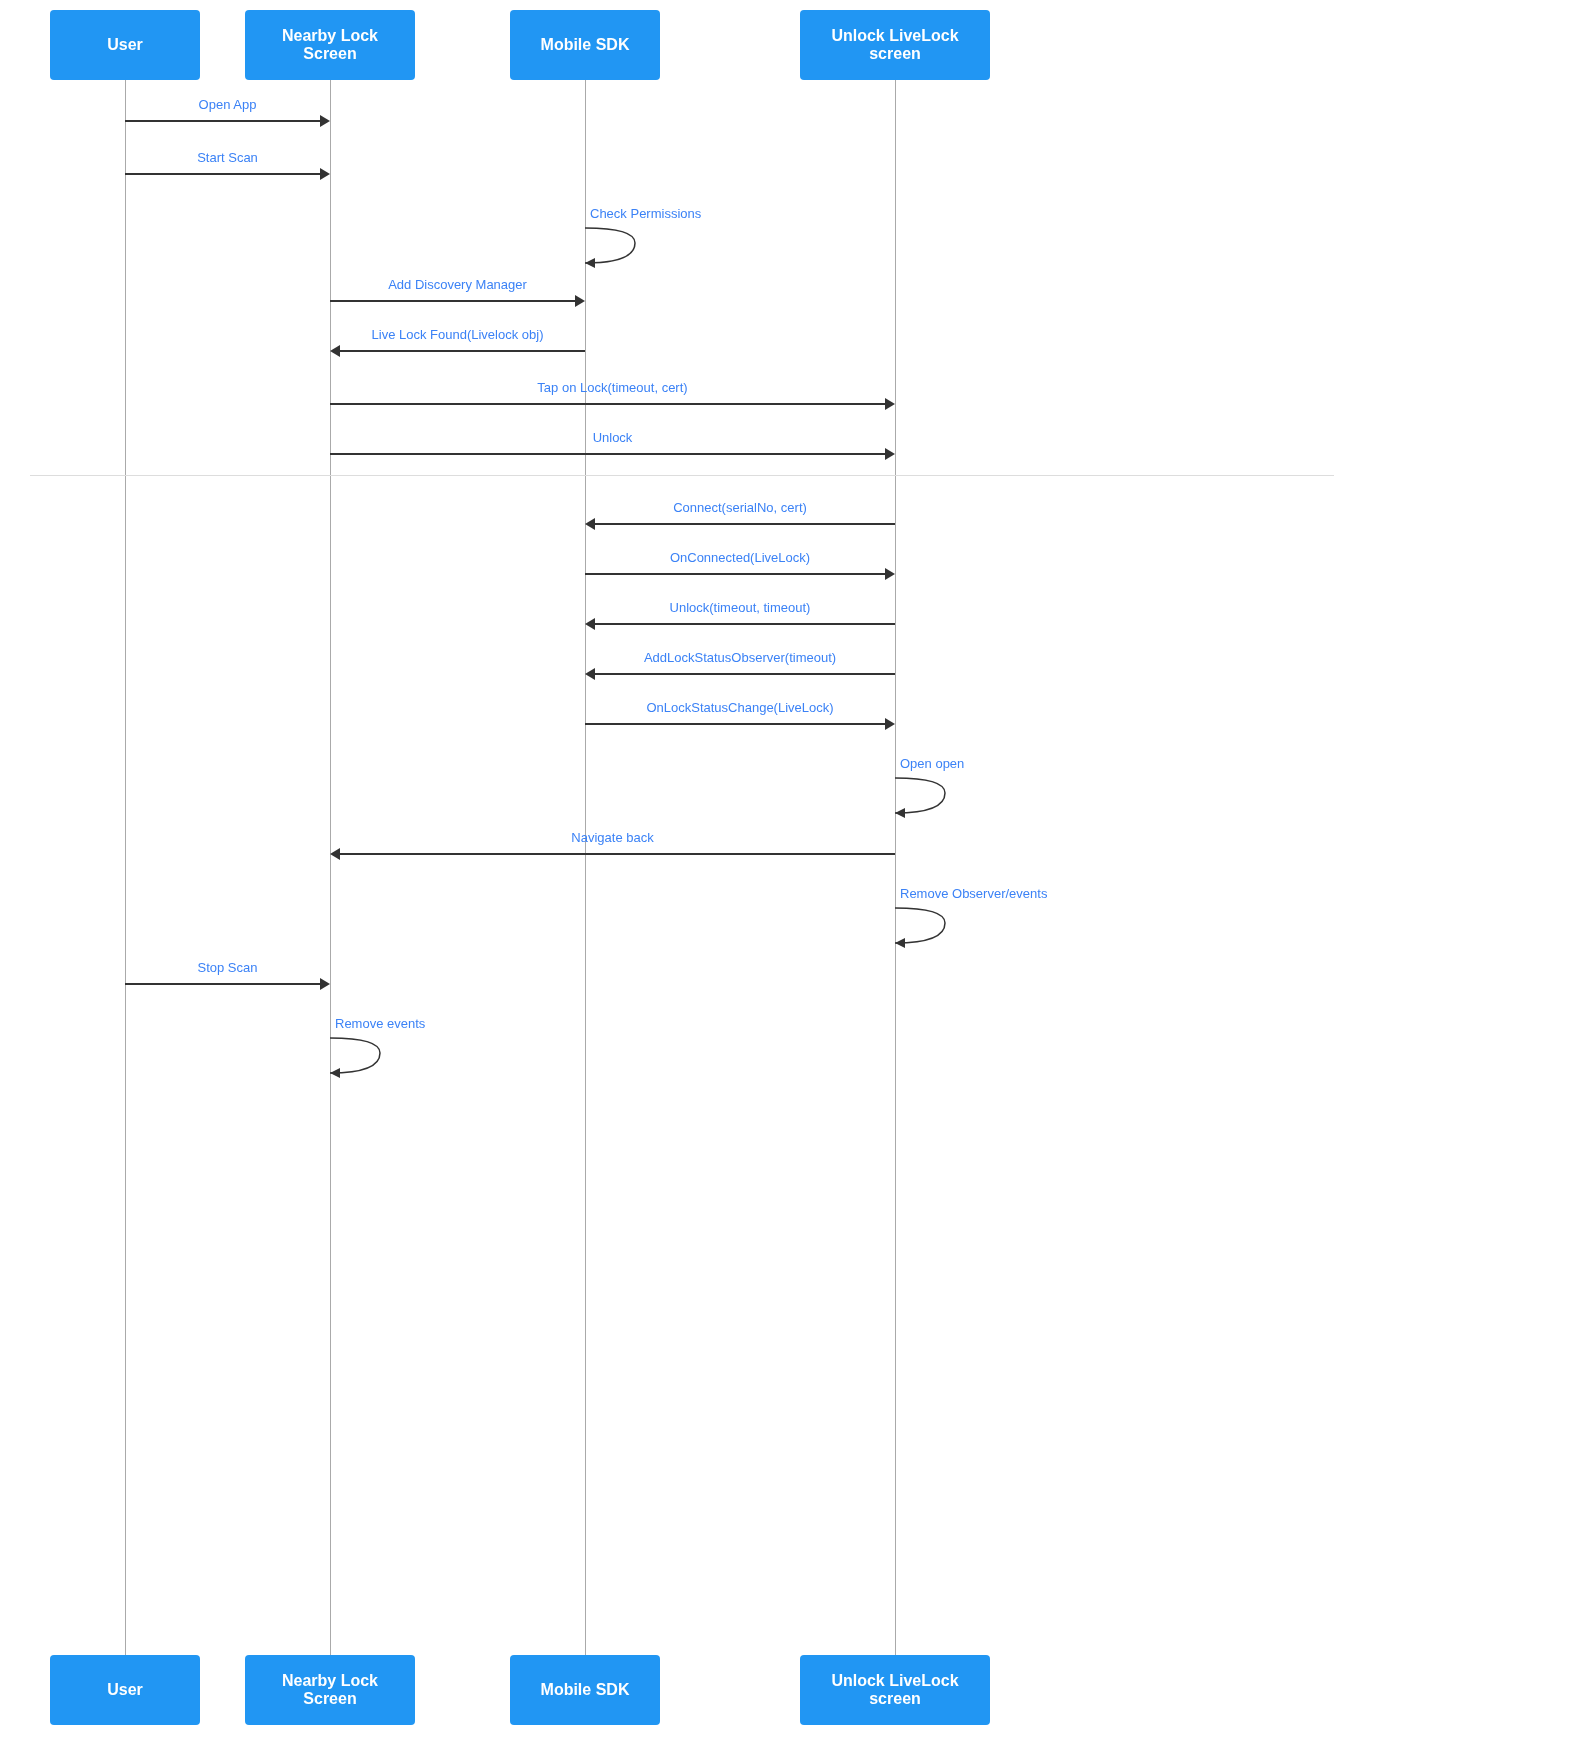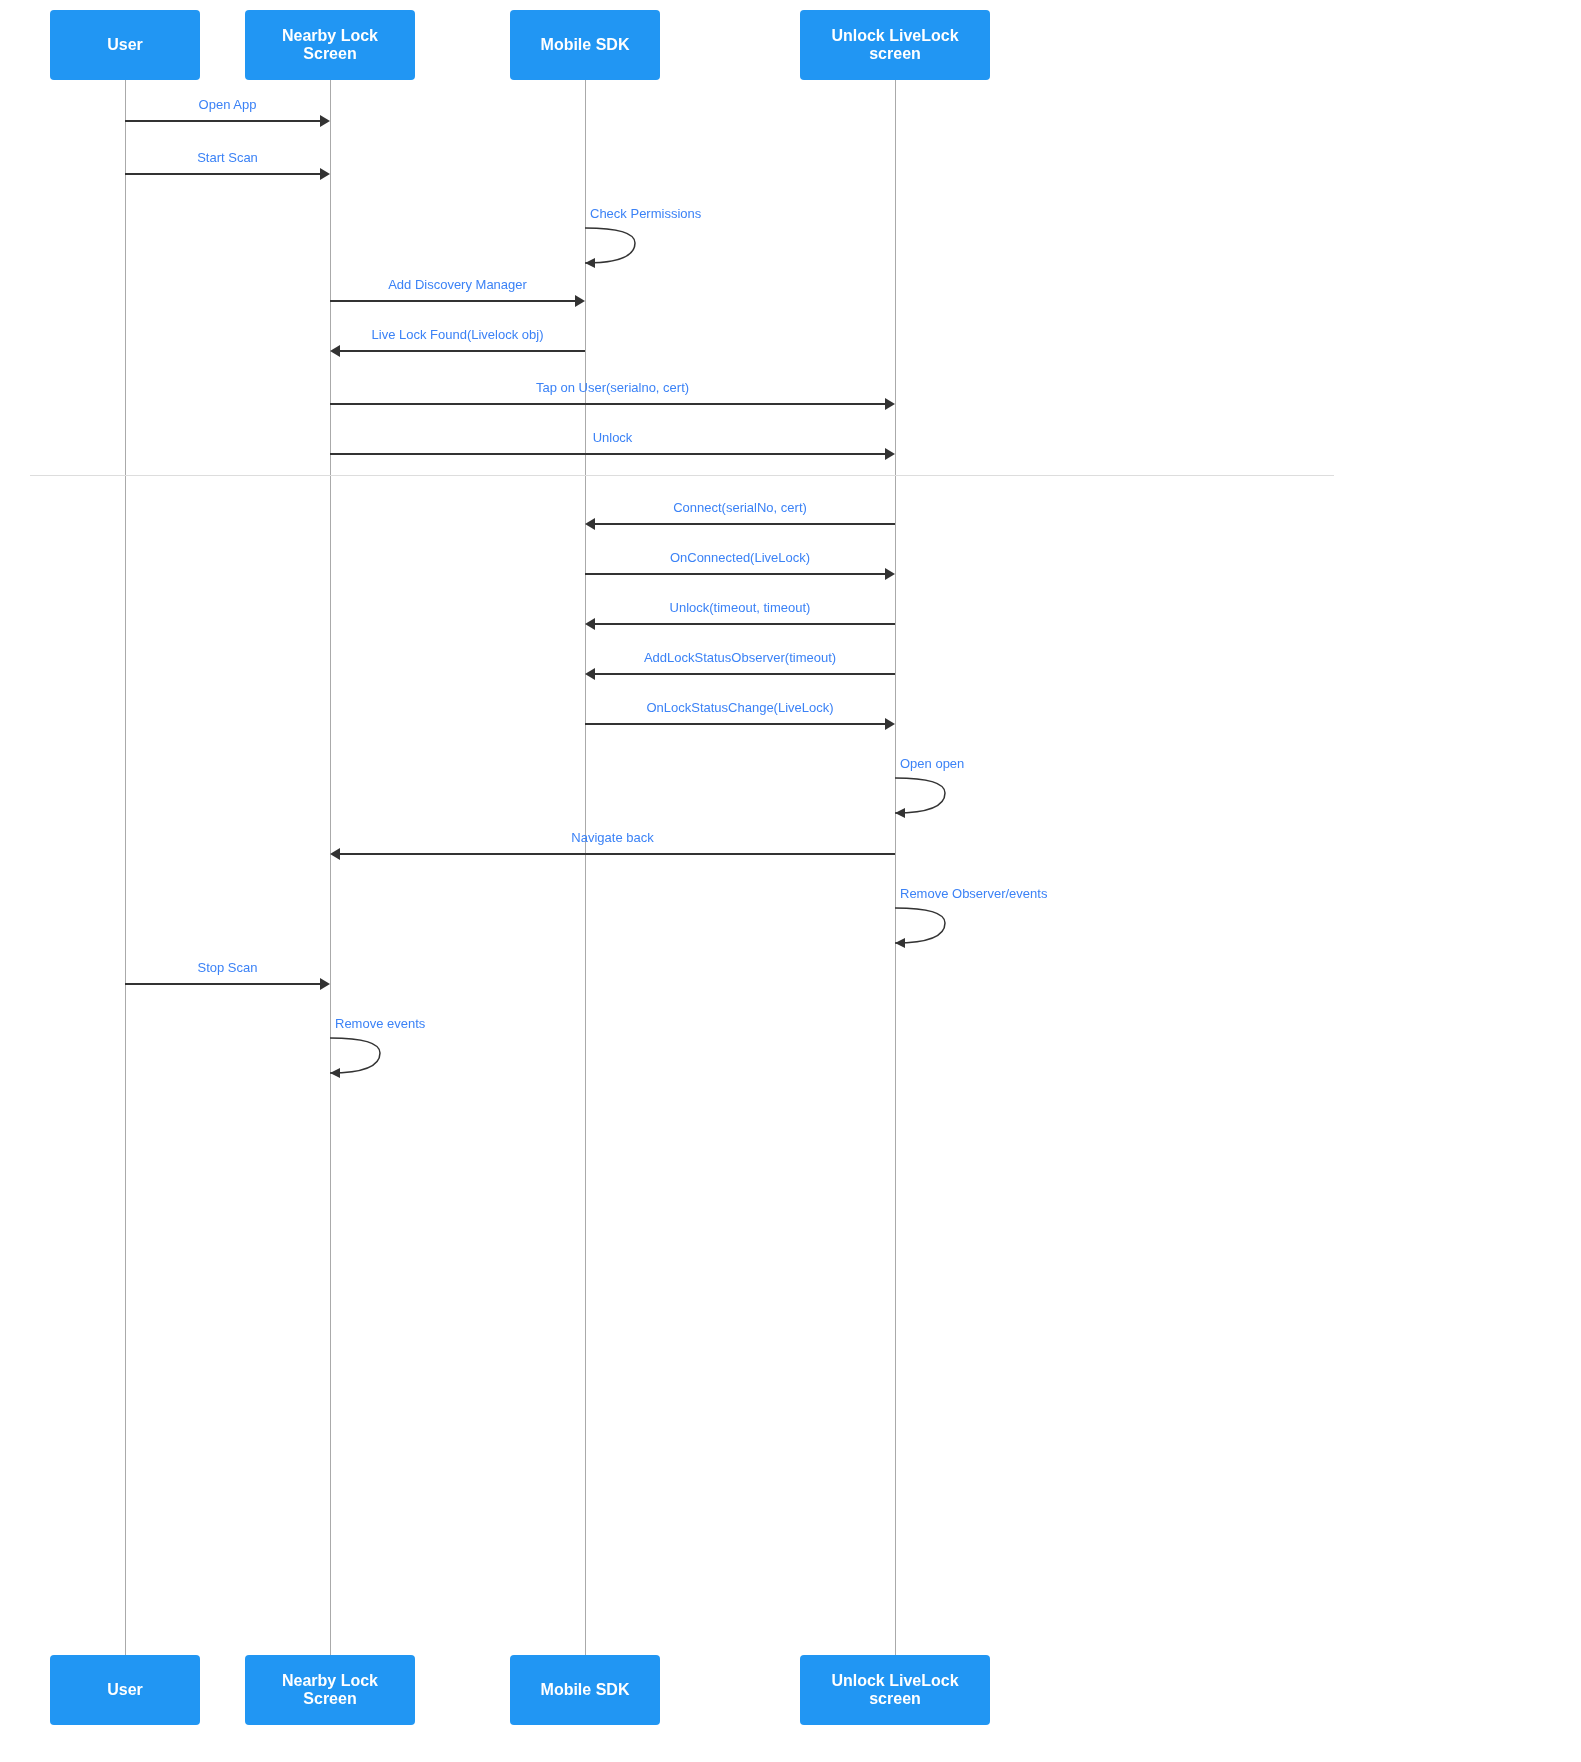--- a/index.html
+++ b/index.html
@@ -123,21 +123,21 @@
     <div class="arrow-label" style="left: 457.5px; top: 277px; transform: translateX(-50%);">Add Discovery Manager</div>
     <div class="arrow" style="position: absolute; left: 330px; top: 345px; width: 255px; height: 12px; display: flex; align-items: center;">
       <div class="arrow-head-left"></div>
       <div class="arrow-line" style="height: 1.5px; background: rgb(51, 51, 51); flex: 1 1 0%;"></div>
     </div>
     <div class="arrow-label" style="left: 457.5px; top: 327px; transform: translateX(-50%);">Live Lock Found(Livelock obj)</div>
     <div class="arrow" style="position: absolute; left: 330px; top: 398px; width: 565px; height: 12px; display: flex; align-items: center;">
       <div class="arrow-line" style="height: 1.5px; background: rgb(51, 51, 51); flex: 1 1 0%;"></div>
       <div class="arrow-head-right"></div>
     </div>
-    <div class="arrow-label" style="left: 612.5px; top: 380px; transform: translateX(-50%);">Tap on User(serialno, cert)</div>
+    <div class="arrow-label" style="left: 612.5px; top: 380px; transform: translateX(-50%);">Tap on Lock(timeout, cert)</div>
     <div class="arrow" style="position: absolute; left: 330px; top: 448px; width: 565px; height: 12px; display: flex; align-items: center;">
       <div class="arrow-line" style="height: 1.5px; background: rgb(51, 51, 51); flex: 1 1 0%;"></div>
       <div class="arrow-head-right"></div>
     </div>
     <div class="arrow-label" style="left: 612.5px; top: 430px; transform: translateX(-50%);">Unlock</div>
     <div class="arrow" style="position: absolute; left: 585px; top: 518px; width: 310px; height: 12px; display: flex; align-items: center;">
       <div class="arrow-head-left"></div>
       <div class="arrow-line" style="height: 1.5px; background: rgb(51, 51, 51); flex: 1 1 0%;"></div>
     </div>
     <div class="arrow-label" style="left: 740px; top: 500px; transform: translateX(-50%);">Connect(serialNo, cert)</div>

